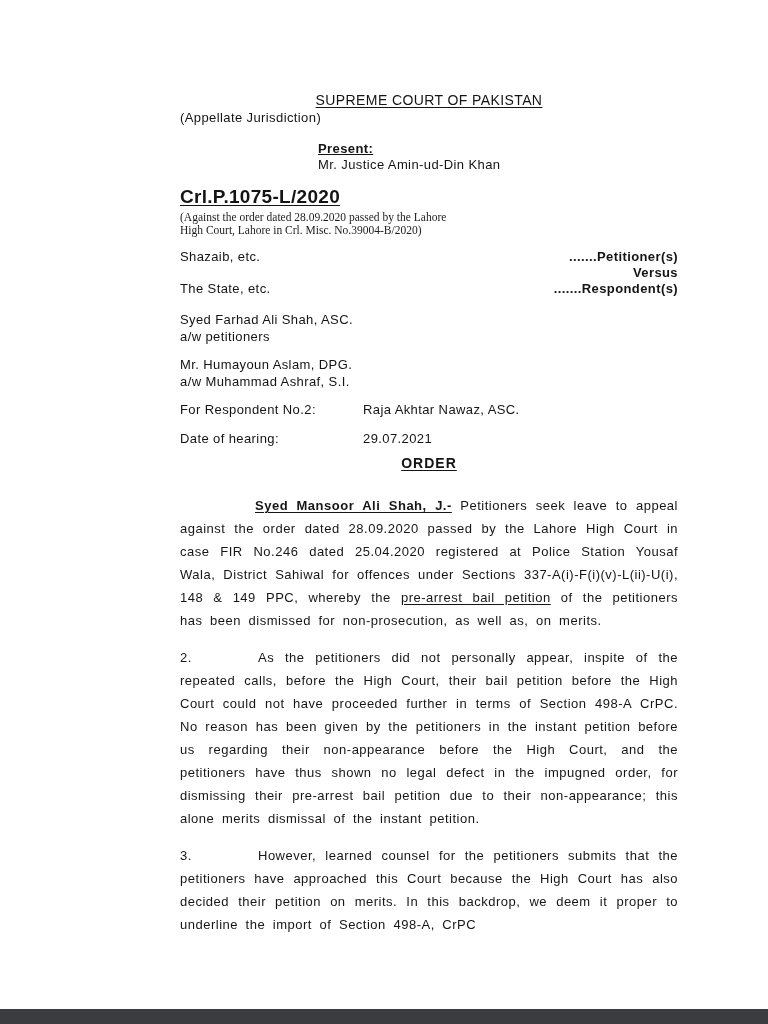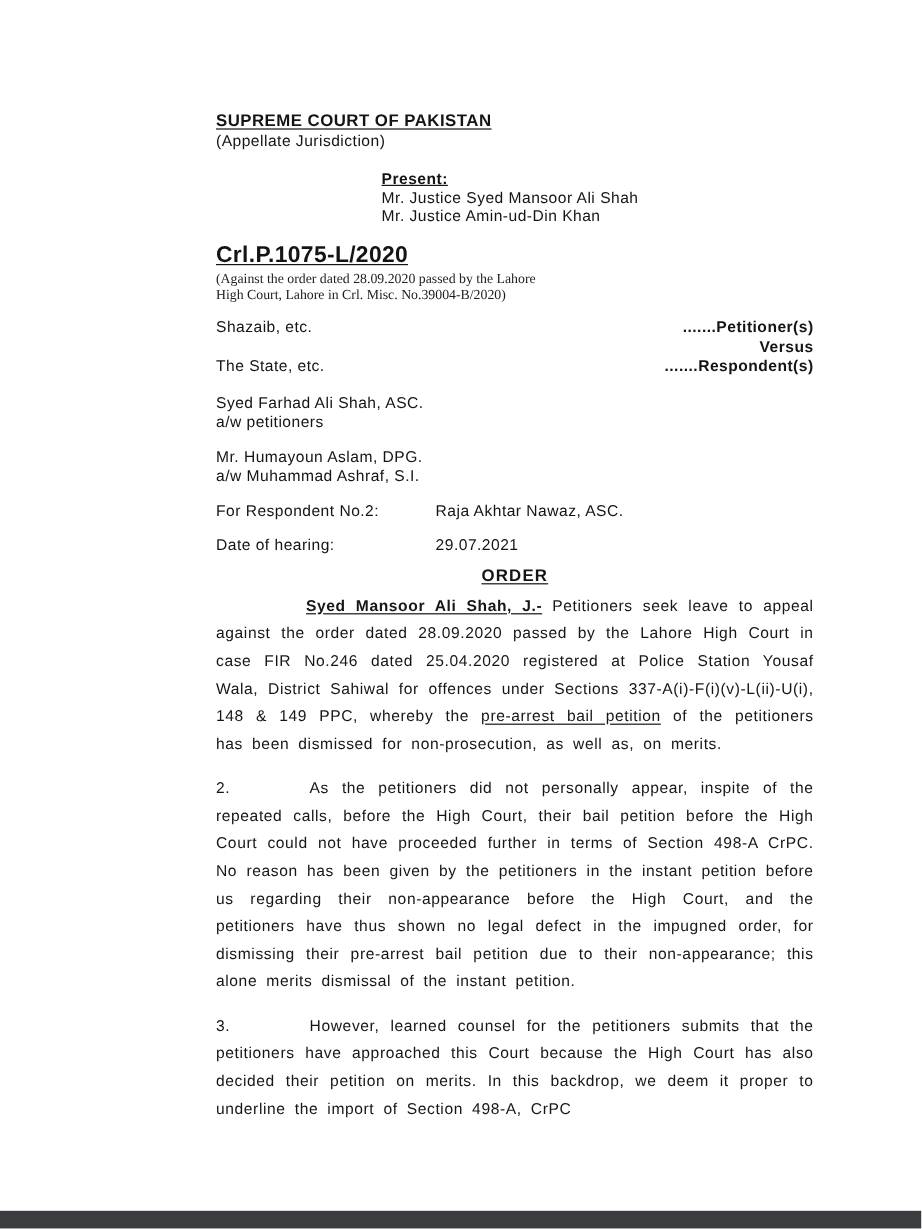--- a/index.html
+++ b/index.html
@@ -8,21 +8,21 @@
     position: relative;
     width: 768px;
     height: 1024px;
     background: #ffffff;
     overflow: hidden;
     font-family: "Liberation Sans", sans-serif;
     color: #141414;
   }
   .content { padding: 92px 90px 0 180px; font-size: 13px; }
 
-  .court-title { font-weight: 700; font-size: 14px; line-height: 16px; letter-spacing: 0.4px; }
+  .court-title { text-align: center; font-weight: 400; font-size: 14px; line-height: 16px; letter-spacing: 0.4px; }
   .court-title .u-full { text-decoration: underline; text-underline-offset: 2px; }
   .jurisdiction { text-align: left; font-size: 13px; line-height: 15px; margin-top: 2px; letter-spacing: 0.4px; }
 
   .present-block { margin-top: 16px; margin-left: 138px; line-height: 15.5px; letter-spacing: 0.4px; }
   .present-label { font-weight: 700; text-decoration: underline; }
 
   .case-no { margin-top: 14px; font-size: 19px; font-weight: 700; letter-spacing: 0.3px; }
   .case-no span { text-decoration: underline; text-underline-offset: 2px; }
   .against { margin-top: 3px; font-family: "Liberation Serif", serif; font-size: 11.5px; line-height: 13px; color: #1c1c1c; }
 
@@ -41,21 +41,21 @@
   .order-title span { text-decoration: underline; text-underline-offset: 2px; letter-spacing: 1px; }
 
   .para {
     margin-top: 14px;
     text-align: justify;
     line-height: 23px;
     letter-spacing: 0.5px;
     word-spacing: 3.5px;
     color: #161616;
   }
-  .para.first { text-indent: 75px; margin-top: 5px; }
+  .para.first { text-indent: 75px; margin-top: 22px; }
   .lead { font-weight: 700; text-decoration: underline; text-underline-offset: 2px; }
   .uphrase { text-decoration: underline; text-underline-offset: 2px; }
   .para-num { display: inline-block; width: 78px; text-indent: 0; }
 
   .viewer-footer {
     position: absolute;
     left: 0; bottom: 0;
     width: 100%; height: 15px;
     background: #3b3c40;
   }
@@ -66,21 +66,20 @@
 <div class="page">
   <div class="content">
 
     <div class="court-title">
       <span class="u-full">SUPREME COURT OF PAKISTAN</span>
     </div>
     <div class="jurisdiction">(Appellate Jurisdiction)</div>
 
     <div class="present-block">
       <div class="present-label">Present:</div>
-      <div>Mr. Justice Syed Mansoor Ali Shah</div>
       <div>Mr. Justice Amin-ud-Din Khan</div>
     </div>
 
     <div class="case-no">
       <span>Crl.P.1075-L/2020</span>
     </div>
     <div class="against">
       <div>(Against the order dated 28.09.2020 passed by the Lahore</div>
       <div>High Court, Lahore in Crl. Misc. No.39004-B/2020)</div>
     </div>

